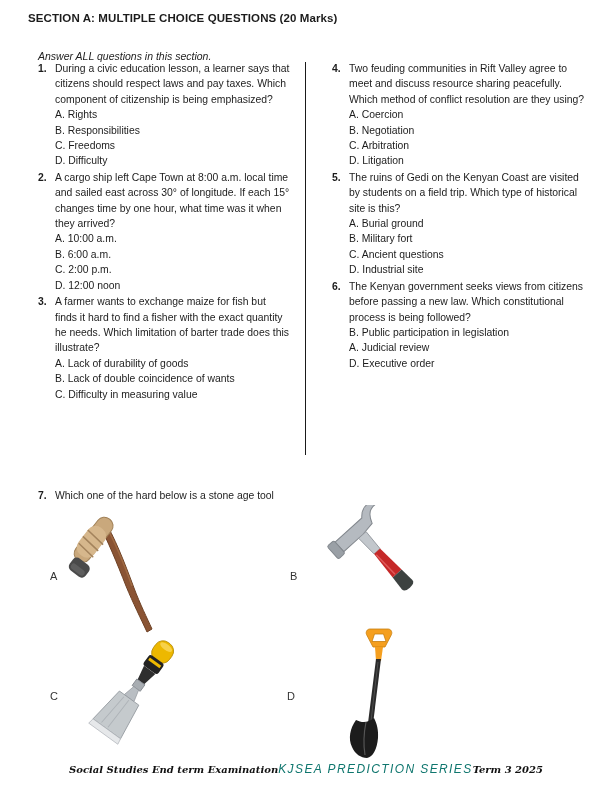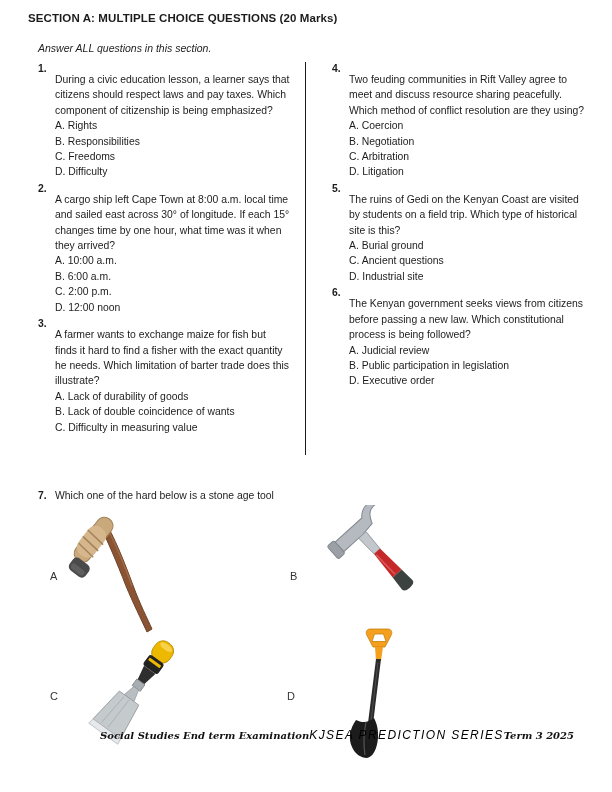--- a/index.html
+++ b/index.html
@@ -6,47 +6,47 @@
   body{
     width:612px;height:792px;position:relative;overflow:hidden;
     font-family:"Liberation Sans", sans-serif;color:#1c1c1c;
     -webkit-font-smoothing:antialiased;
   }
   .section-title{
     position:absolute;left:28px;top:12px;
     font-size:11.5px;font-weight:bold;letter-spacing:.1px;
   }
   .instruction{
-    position:absolute;left:38px;top:42px;
+    position:absolute;left:38px;top:50px;
     font-size:10.5px;font-style:italic;color:#222;
   }
   .columns{position:absolute;left:38px;top:61px;width:552px;display:flex;}
   .col{font-size:10.4px;line-height:15.4px;}
   .col-left{width:252px;}
   .col-right{width:258px;margin-left:42px;}
   .divider{position:absolute;left:305px;top:62px;width:1px;height:393px;background:#1a1a1a;}
   .q{display:flex;margin-bottom:1px;}
   .qnum{width:17px;flex:0 0 17px;font-weight:bold;}
-  .qbody{flex:1;margin-top:11px;}
+  .qbody{flex:1;}
   .opt{}
   .q7{position:absolute;left:38px;top:490px;display:flex;font-size:10.4px;}
   .q7 .qnum{width:17px;}
   .tool-label{position:absolute;font-size:11px;color:#333;}
   .tool{position:absolute;}
   .footer{
-    position:absolute;left:38px;top:728px;width:536px;
-    display:flex;justify-content:flex-end;align-items:baseline;
+    position:absolute;left:38px;top:762px;width:536px;
+    display:flex;justify-content:center;align-items:baseline;
   }
   .footer-left,.footer-right{
     font-family:"DejaVu Serif", serif;font-style:italic;font-weight:bold;
     font-size:10px;color:#111;
   }
   .footer-center{
     font-family:"Liberation Sans", sans-serif;font-style:italic;
-    font-size:12px;letter-spacing:1.4px;color:#000000;font-weight:500;
+    font-size:12px;letter-spacing:1.4px;color:#0f766e;font-weight:500;
   }
 </style>
 </head>
 <body>
 
 <div>
 
   <div class="section-title">SECTION A: MULTIPLE CHOICE QUESTIONS (20 Marks)</div>
   <div class="instruction">Answer ALL questions in this section.</div>
 
@@ -99,31 +99,32 @@
           <div class="opt">C. Arbitration</div>
           <div class="opt">D. Litigation</div>
         </div>
       </div>
 
       <div class="q">
         <span class="qnum">5.</span>
         <div class="qbody">
           <div>The ruins of Gedi on the Kenyan Coast are visited by students on a field trip. Which type of historical site is this?</div>
           <div class="opt">A. Burial ground</div>
+          <div class="opt">B. Military fort</div>
           <div class="opt">C. Ancient questions</div>
           <div class="opt">D. Industrial site</div>
         </div>
       </div>
 
       <div class="q">
         <span class="qnum">6.</span>
         <div class="qbody">
           <div>The Kenyan government seeks views from citizens before passing a new law. Which constitutional process is being followed?</div>
+          <div class="opt">B. Public participation in legislation</div>
           <div class="opt">A. Judicial review</div>
-          <div class="opt">B. Public participation in legislation</div>
           <div class="opt">D. Executive order</div>
         </div>
       </div>
 
     </div>
   </div>
 
   <div class="q7">
     <span class="qnum">7.</span>
     <span>Which one of the hard below is a stone age tool</span>

